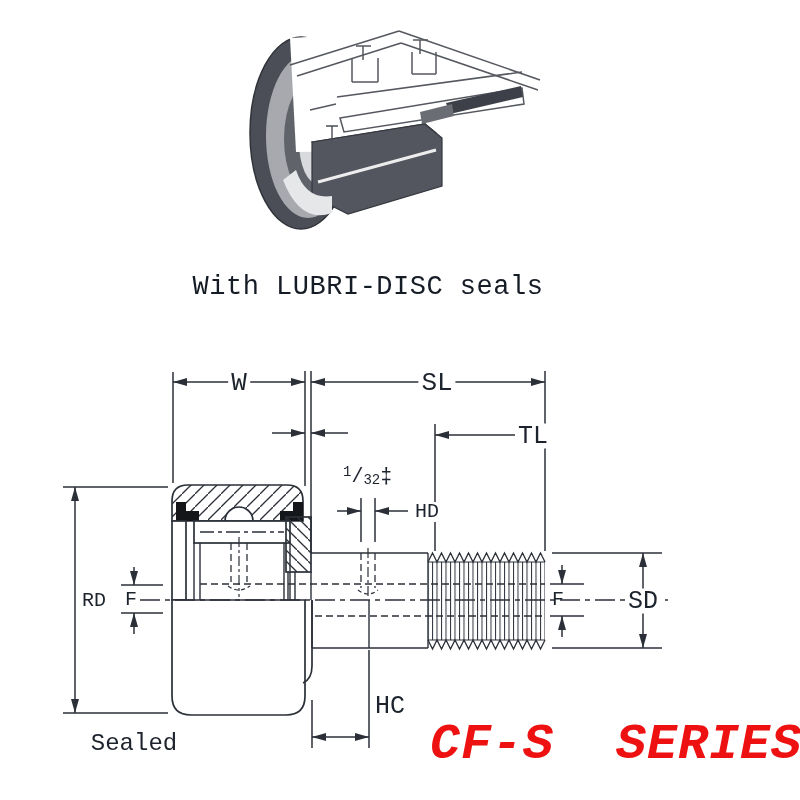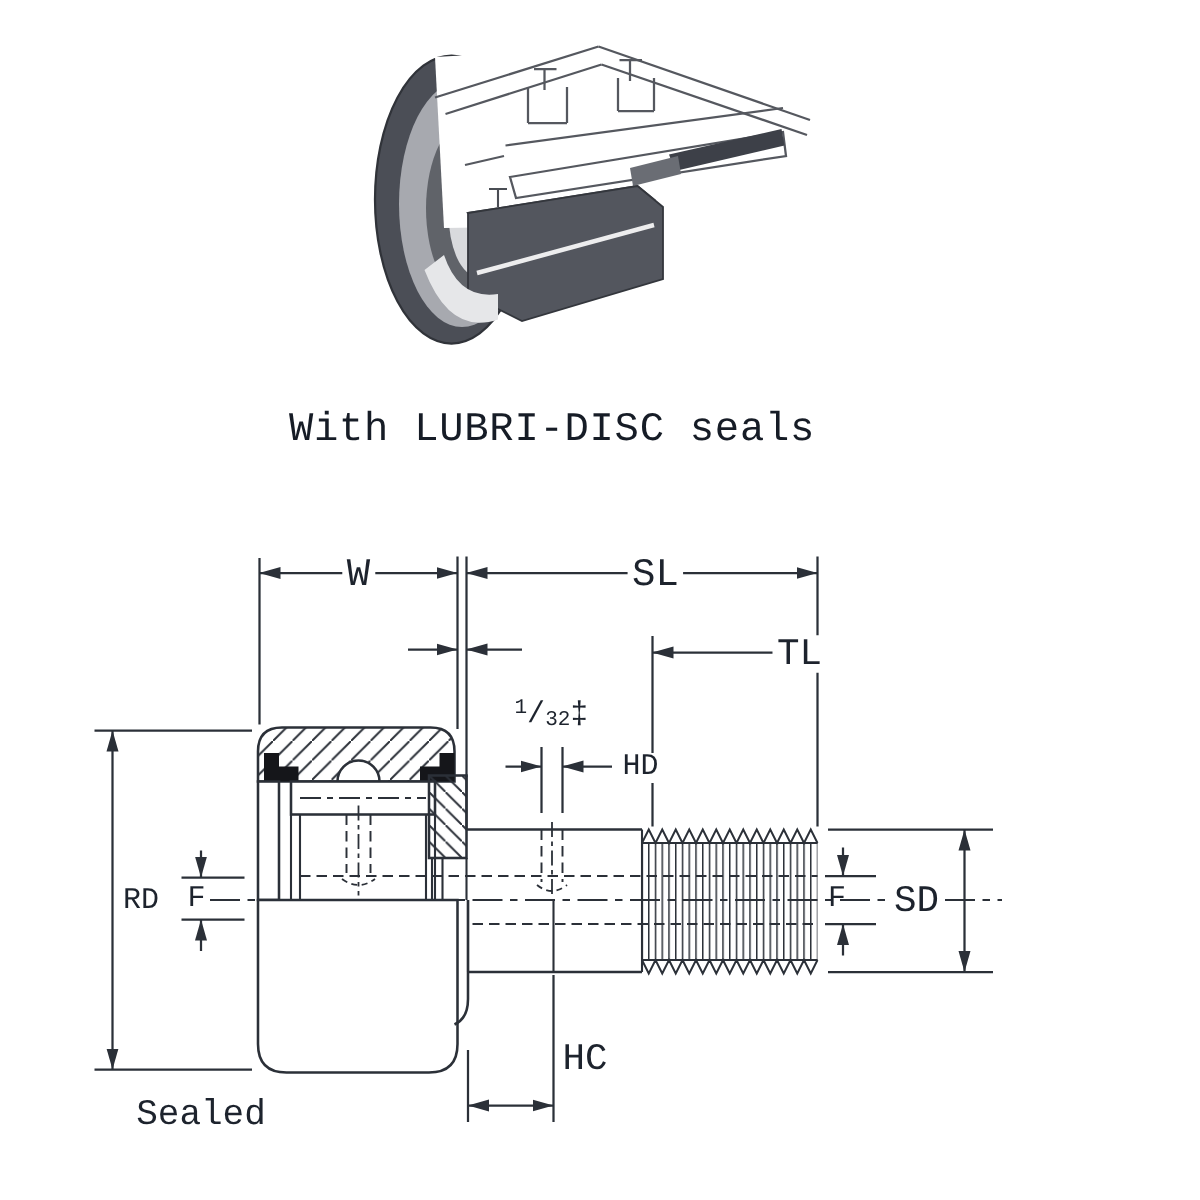--- a/index.html
+++ b/index.html
@@ -158,18 +158,19 @@
 <div class="caption">With LUBRI-DISC seals</div>
 
 <div class="lbl dim26" style="left:239px;top:383px;">W</div>
 <div class="lbl dim26" style="left:437px;top:383px;">SL</div>
 <div class="lbl dim25" style="left:513px;top:436px;margin-left:20px;">TL</div>
 <div class="lbl frac leftanchor" style="left:340px;top:436px;margin-top:40px;"><sup>1</sup><span>/</span><sub>32</sub><span>‡</span></div>
 <div class="lbl dim24" style="left:427px;top:512px;">HD</div>
 <div class="lbl dim24" style="left:74px;top:601px;margin-left:20px;">RD</div>
 <div class="lbl dim24 nobg" style="left:131px;top:600px;">F</div>
 <div class="lbl dim24 nobg" style="left:558px;top:600px;">F</div>
-<div class="lbl dim25" style="left:611px;top:601px;">SD</div>
+<div class="lbl dim25" style="left:643px;top:601px;">SD</div>
 <div class="lbl dim25 leftanchor nobg" style="left:372px;top:706px;">HC</div>
 <div class="lbl sealed" style="left:134px;top:744px;text-align:center;">Sealed</div>
 
+<div class="series">CF-S  SERIES</div>
 
 </div>
 
 </body></html>

